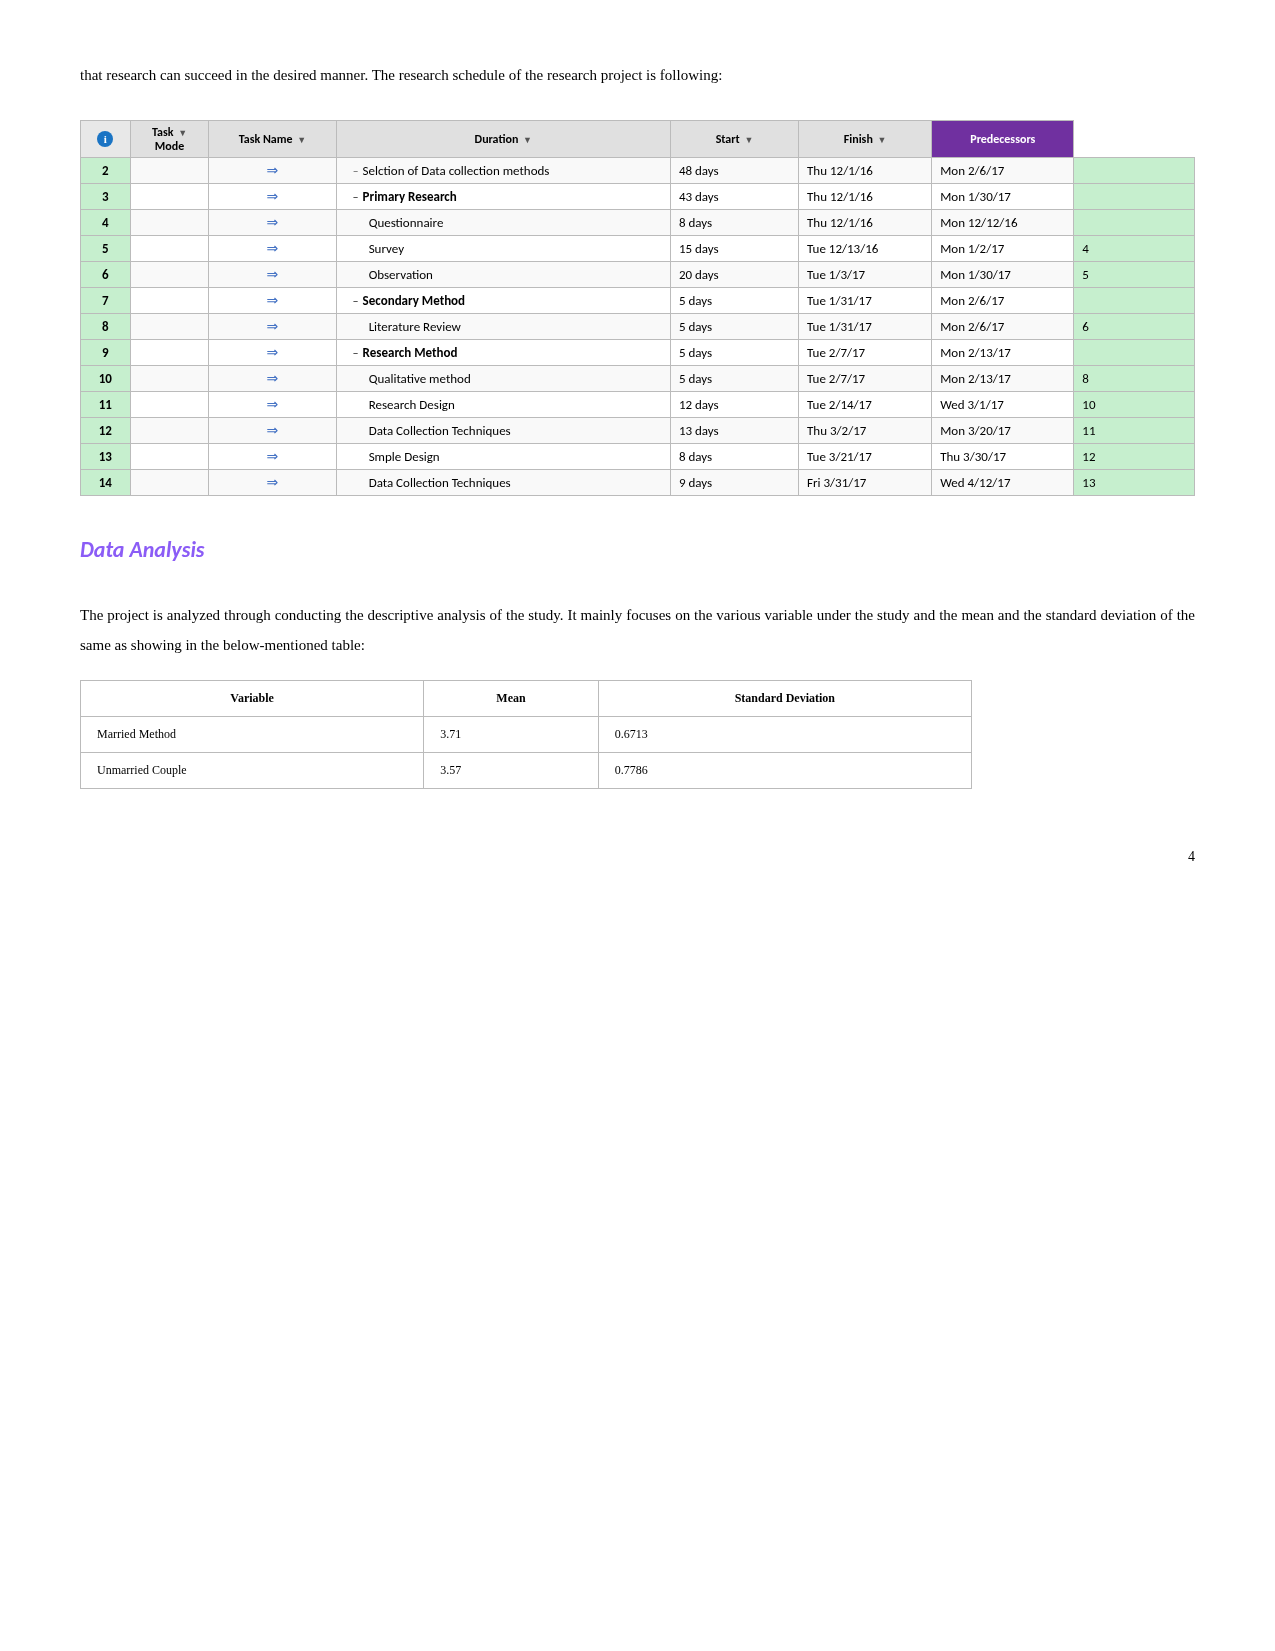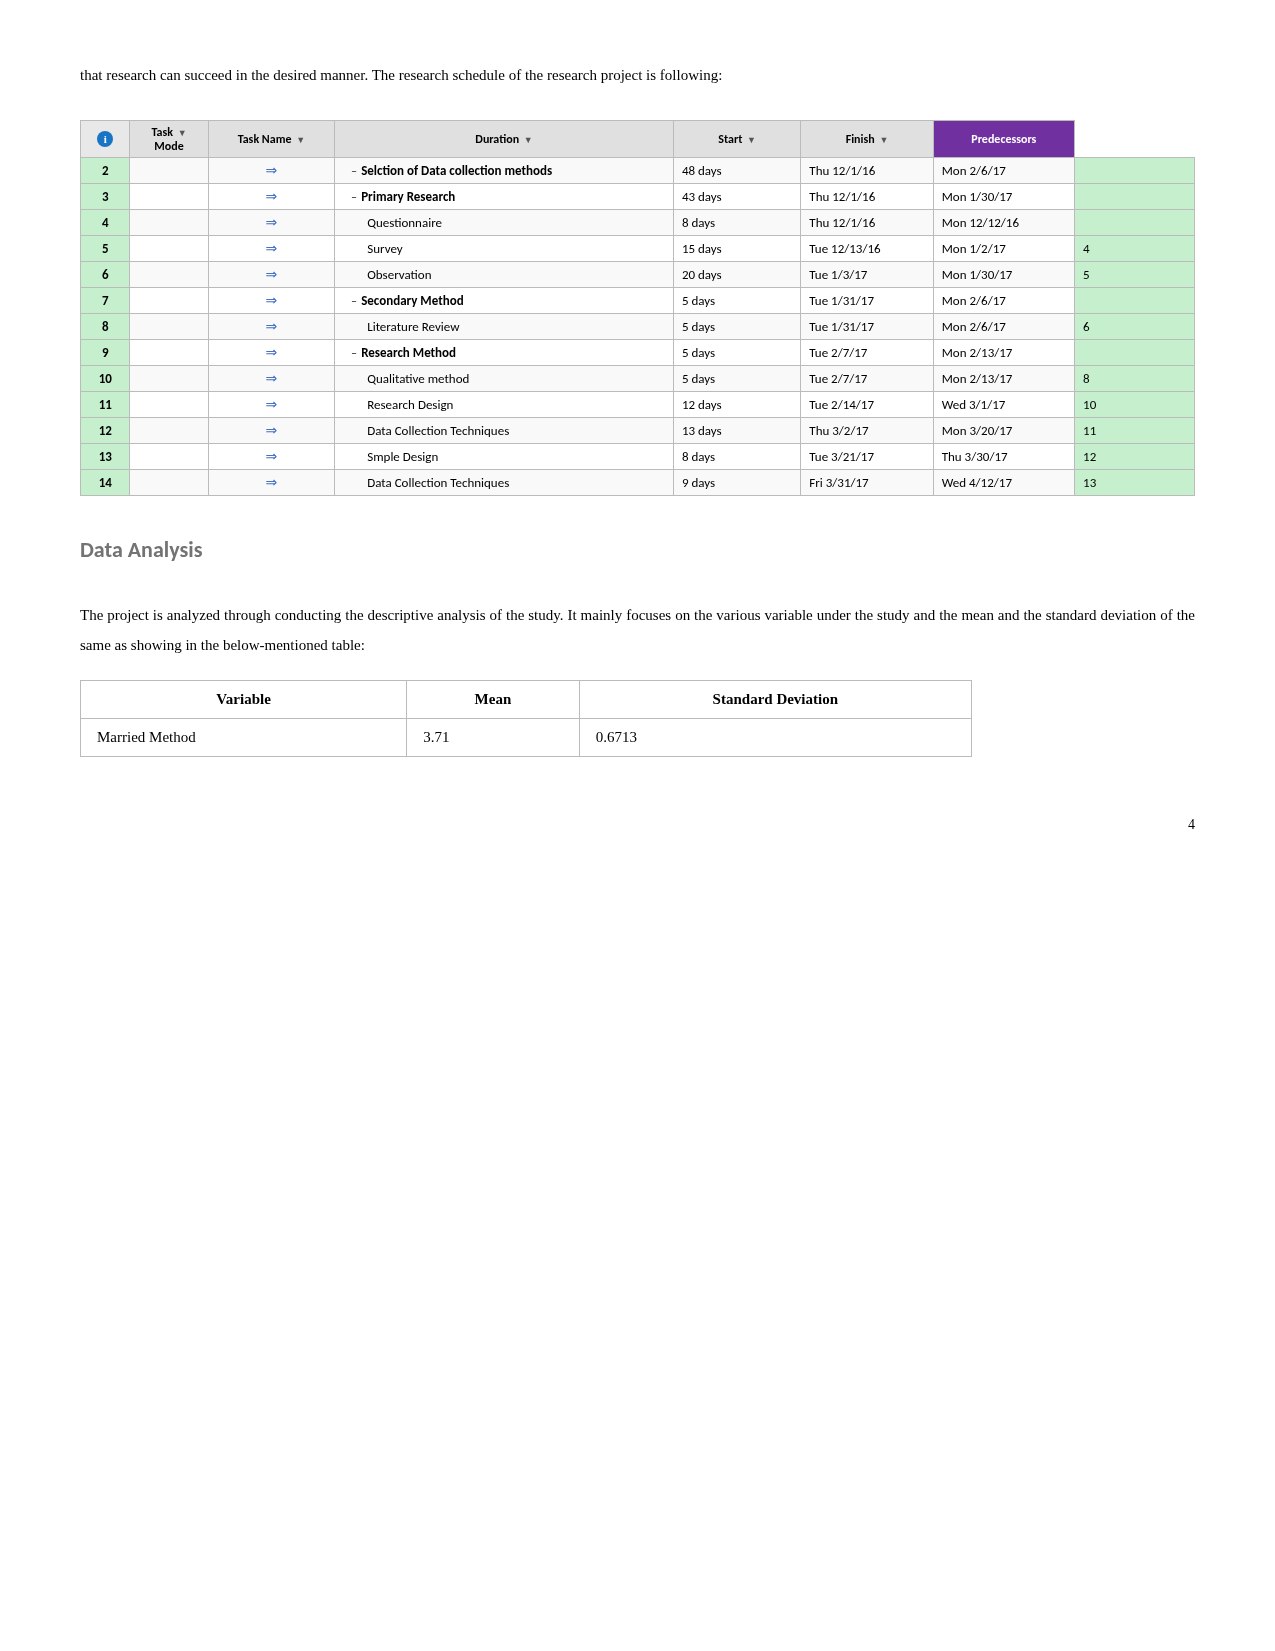--- a/index.html
+++ b/index.html
@@ -111,43 +111,44 @@
 
     
     .collapse-prefix {
       font-size: 11px;
       margin-right: 2px;
       color: #555;
     }
 
     
     .section-heading {
-      color: #737373;
+      color: #8b5cf6;
       font-size: 22px;
       font-weight: bold;
       font-family: Calibri, Arial, sans-serif;
       margin: 40px 0 20px 0;
+      font-style: italic;
     }
 
     .body-text {
       text-align: justify;
       line-height: 2;
       margin-bottom: 20px;
       margin-top: 37px;
     }
 
     
     .analysis-table-wrapper {
       margin: 20px 0;
     }
 
     .analysis-table {
       border-collapse: collapse;
       width: 80%;
-      font-size: 15px;
+      font-size: 12px;
     }
 
     .analysis-table th, .analysis-table td {
       border: 1px solid #bbb;
       padding: 10px 16px;
       vertical-align: middle;
     }
 
     .analysis-table th {
       font-weight: bold;
@@ -219,21 +220,21 @@
         <th class="pred-header">
           Predecessors
         </th>
       </tr>
     </thead>
     <tbody id="schedule-tbody">
     <tr class="even-row">
           <td class="row-num">2</td>
           <td class="info-col"></td>
           <td class="task-mode-col"><span class="task-mode-icon">⇒</span></td>
-          <td class="task-name-col"><span style="padding-left:8px; font-weight:bold"><span class="collapse-prefix">− </span>Selction of Data collection methods</span></td>
+          <td class="task-name-col"><span style="padding-left:8px; font-weight:normal"><span class="collapse-prefix">− </span>Selction of Data collection methods</span></td>
           <td class="duration-col">48 days</td>
           <td class="start-col">Thu 12/1/16</td>
           <td class="finish-col">Mon 2/6/17</td>
           <td class="predecessors-col"></td>
         </tr>
         <tr class="odd-row">
           <td class="row-num">3</td>
           <td class="info-col"></td>
           <td class="task-mode-col"><span class="task-mode-icon">⇒</span></td>
           <td class="task-name-col"><span style="padding-left:8px; font-weight:bold"><span class="collapse-prefix">− </span>Primary Research</span></td>
@@ -368,17 +369,22 @@
         <th>Mean</th>
         <th>Standard Deviation</th>
       </tr>
     </thead>
     <tbody id="analysis-tbody">
     <tr>
           <td>Married Method</td>
           <td>3.71</td>
           <td>0.6713</td>
         </tr>
+        <tr>
+          <td>Unmarried Couple</td>
+          <td>3.57</td>
+          <td>0.7786</td>
+        </tr>
       </tbody>
   </table>
 </div>
 
 <div class="page-number">4</div>
 
 </body></html>

